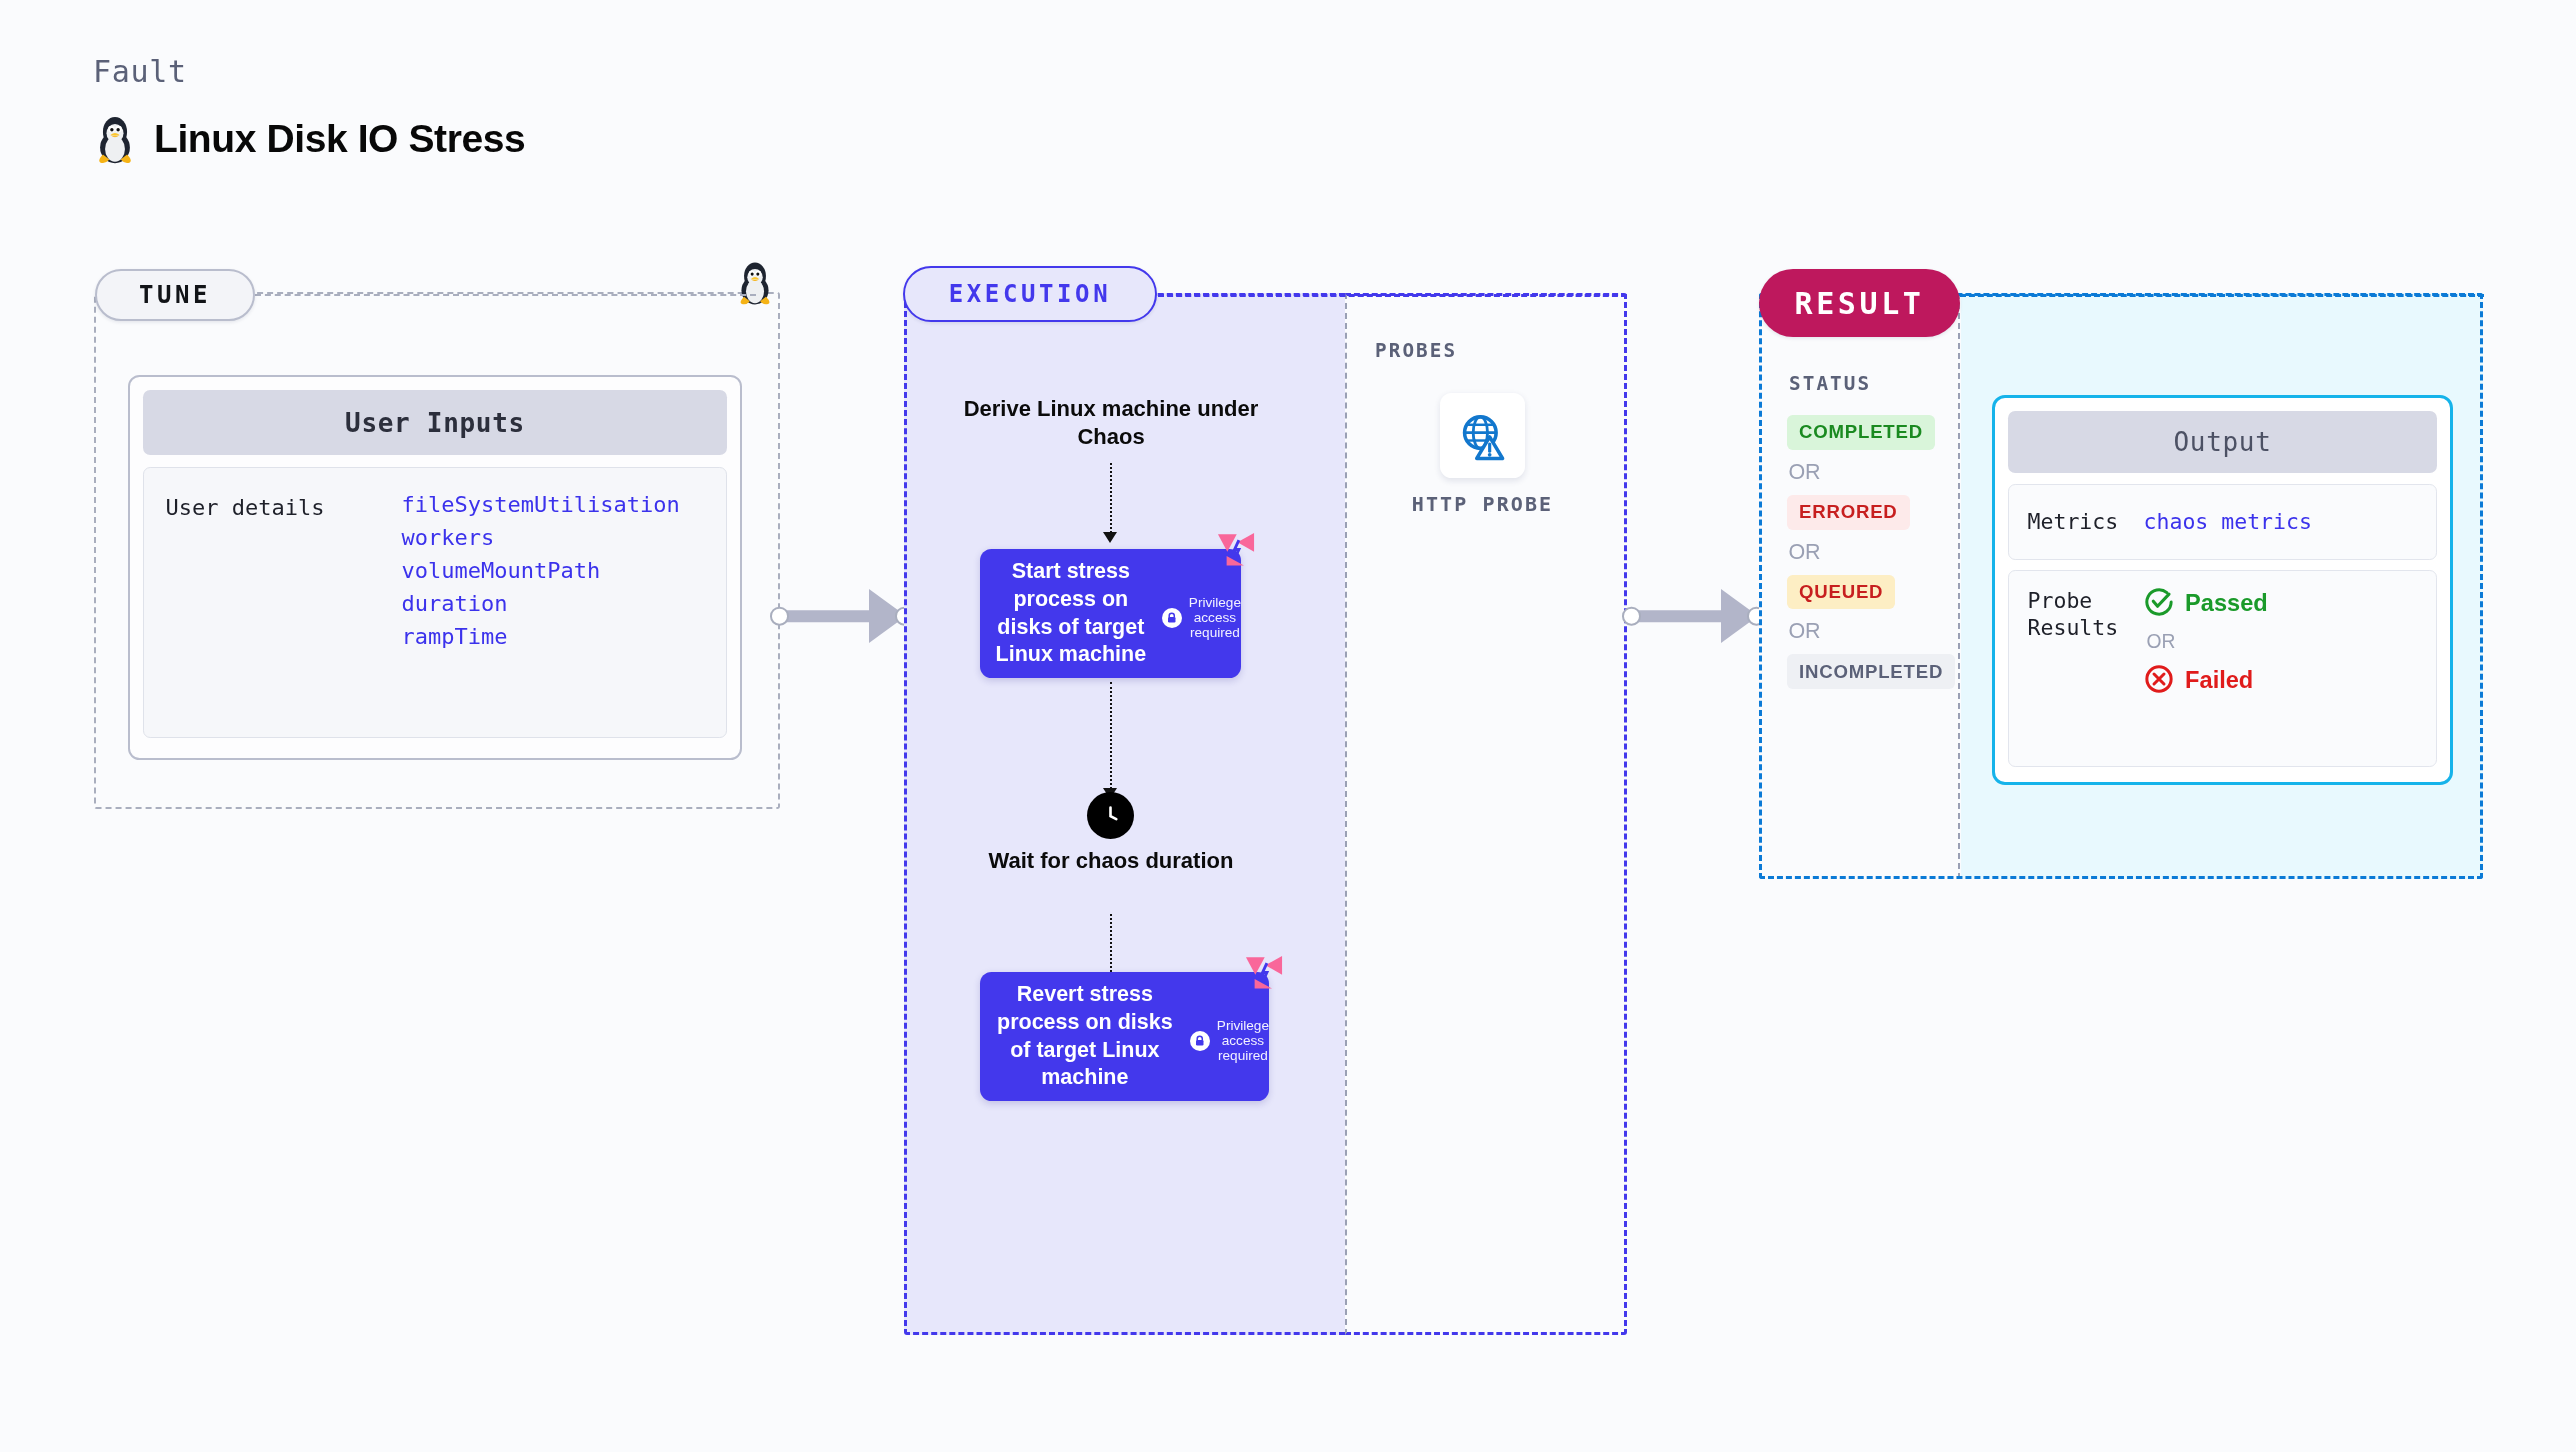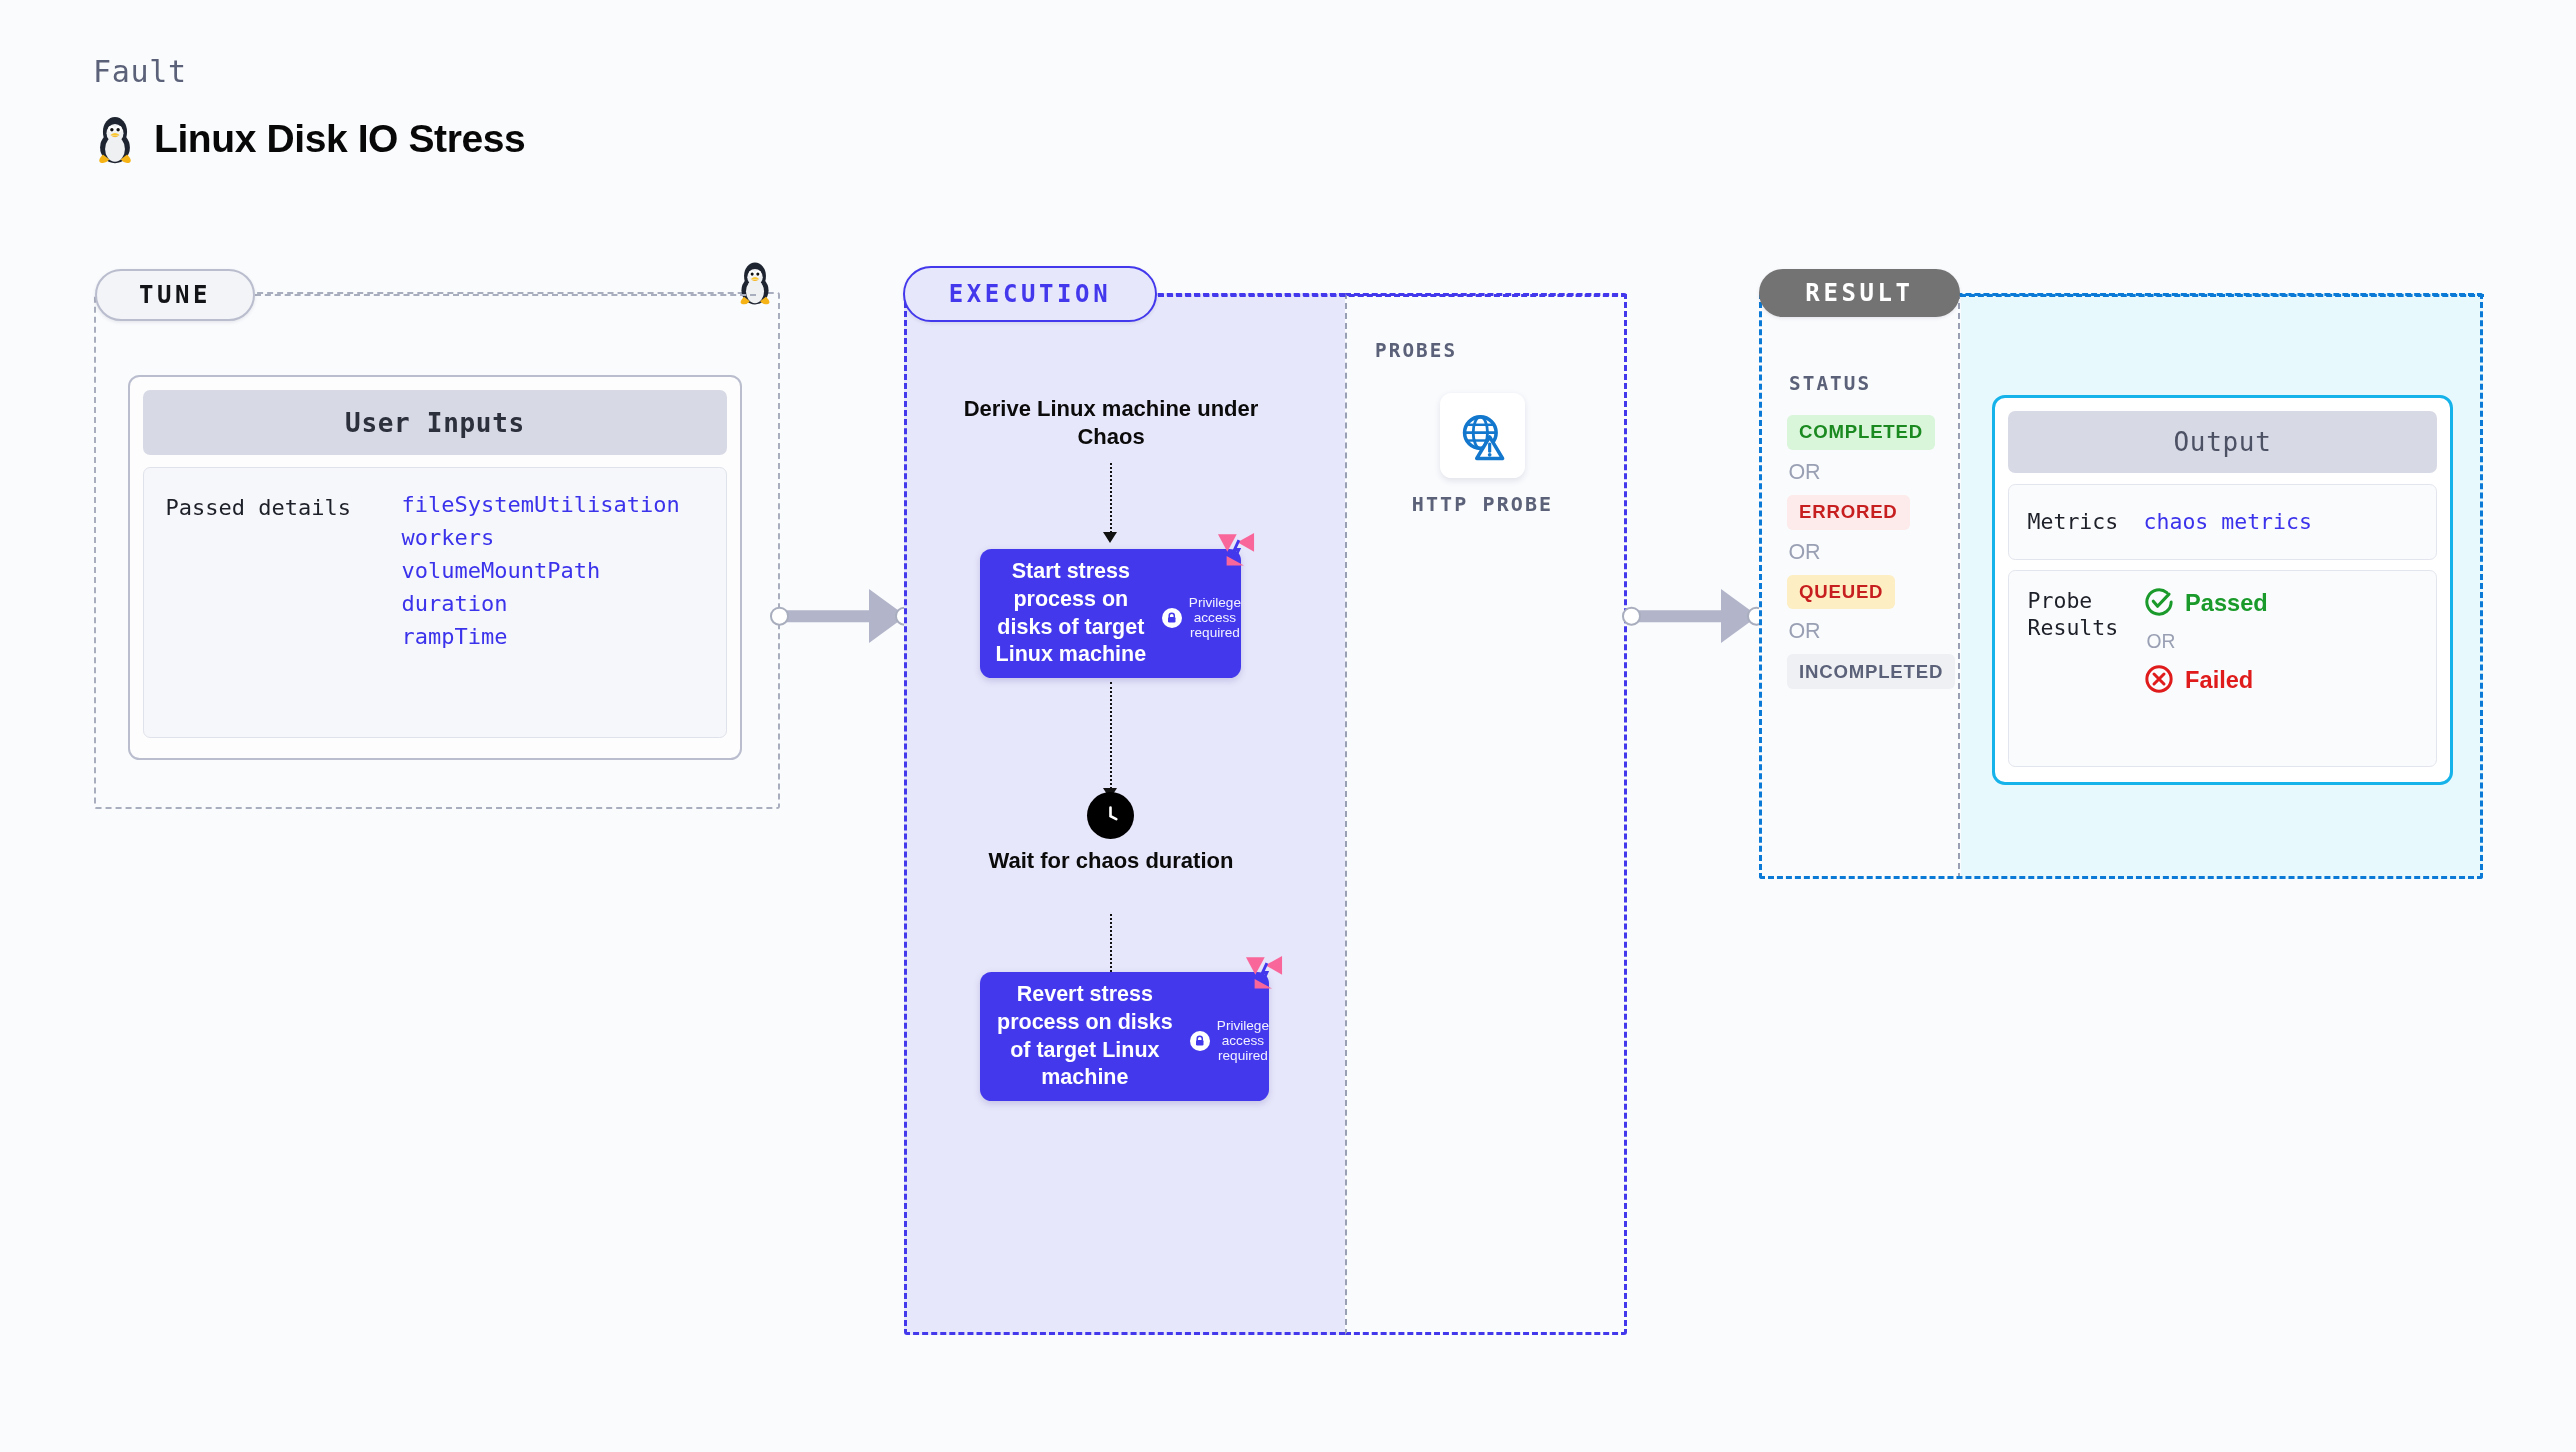--- a/index.html
+++ b/index.html
@@ -38,22 +38,22 @@
   }
   .pill-tune {
     left: 95px; top: 269px; width: 160px; height: 52px;
     background: #f3f4f8; border: 2.1px solid #b9bdcd; color: #121418; font-size: 24px;
   }
   .pill-exec {
     left: 903px; top: 266px; width: 254px; height: 56px;
     background: #e7e7fb; border: 2.9px solid #4338ec; color: #4338ec; font-size: 24px;
   }
   .pill-result {
-    left: 1759px; top: 269px; width: 201px; height: 48px;
-    background: #737373; border: none; color: #ffffff; font-size: 24px;
+    left: 1759px; top: 269px; width: 201px; height: 68px;
+    background: #be185d; border: none; color: #ffffff; font-size: 30px;
   }
 
   
   .region { position: absolute; }
   .region-tune {
     left: 94px; top: 292px; width: 686px; height: 517px;
     border: 2.9px dashed #a9aebe; border-radius: 2.9px; background: transparent;
   }
   .region-exec {
     left: 904px; top: 293px; width: 441px; height: 1042px;
@@ -280,21 +280,21 @@
       <path d="M24 30 q7 7 14 0 q-7 4 -14 0z" fill="#f5b316"></path>
       <path d="M25 30 q6 -5 12 0 q-6 3 -12 0z" fill="#fcc62d"></path>
       <path d="M14 58 q-8 8 -4 11 q7 3 13 -4z" fill="#f5b316"></path>
       <path d="M48 58 q8 8 4 11 q-7 3 -13 -4z" fill="#f5b316"></path>
     </svg>
   </div>
 
   <div class="ui-card">
     <div class="ui-head">User Inputs</div>
     <div class="ui-body">
-      <div class="ui-key">Passed details</div>
+      <div class="ui-key">User details</div>
       <div class="ui-vals">
         <div class="ui-val">fileSystemUtilisation</div>
         <div class="ui-val">workers</div>
         <div class="ui-val">volumeMountPath</div>
         <div class="ui-val">duration</div>
         <div class="ui-val">rampTime</div>
       </div>
     </div>
   </div>
 

